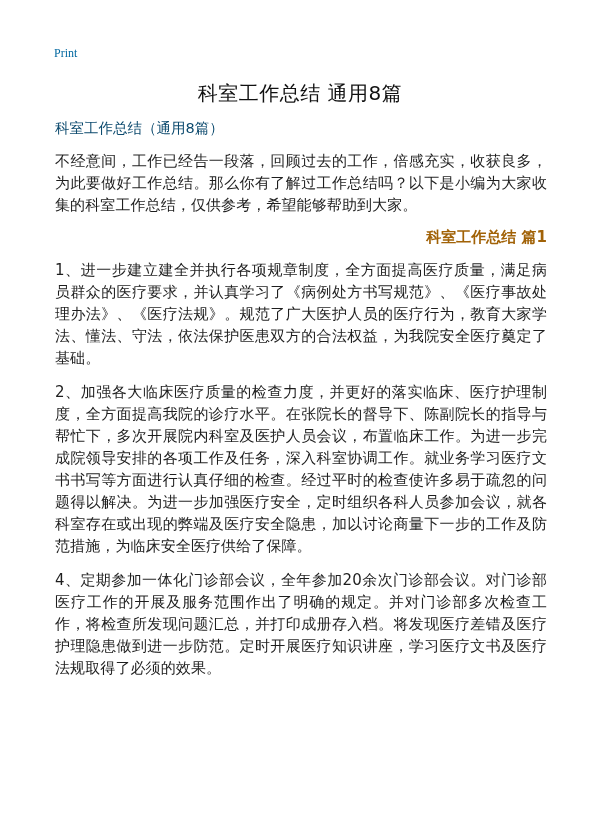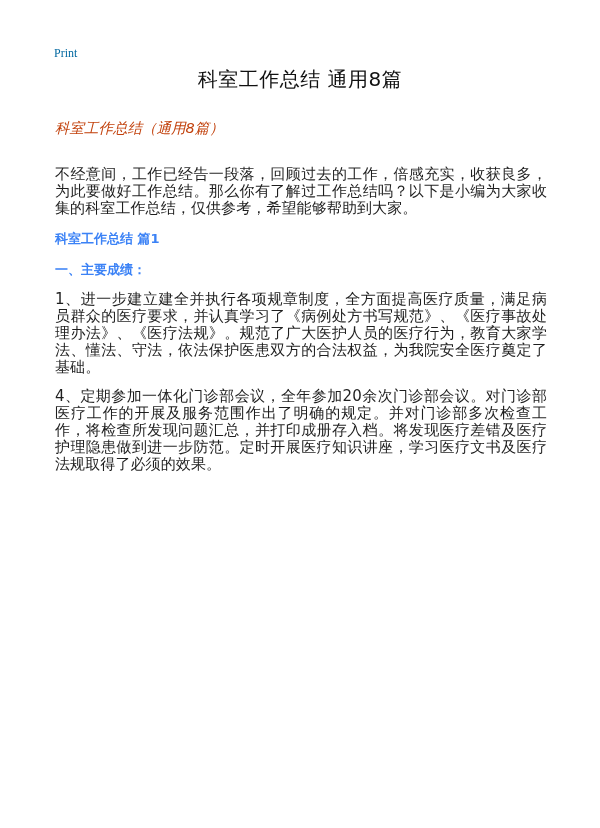--- a/index.html
+++ b/index.html
@@ -20,72 +20,72 @@
       left: 54px;
       top: 46px;
       font-family: "Liberation Serif", "DejaVu Serif", serif;
       font-size: 12px;
       color: #0369a1;
       text-decoration: none;
     }
     .doc-title {
       position: absolute;
       left: 0;
-      top: 66px;
+      top: 80px;
       width: 600px;
       text-align: center;
       font-size: 20px;
       font-weight: normal;
       color: #111;
       margin: 0;
       letter-spacing: 0.5px;
     }
     .content {
       position: absolute;
       left: 55px;
       top: 119px;
       width: 492px;
     }
     .subtitle {
       font-size: 14.5px;
       line-height: 19px;
-      margin: 0 0 28px 0;
-      color: #c2410c;
-      font-style: italic;
+      margin: 0 0 12px 0;
+      color: #0c4a6e;
     }
     p.para {
       font-size: 15px;
-      line-height: 17px;
+      line-height: 22px;
       margin: 0 0 12px 0;
       color: #1e1e1e;
       text-align: justify;
       text-justify: inter-character;
       letter-spacing: 0.1px;
       word-break: break-all;
     }
     h2.section {
-      font-size: 13px;
+      font-size: 15px;
       font-weight: bold;
       line-height: 19px;
       margin: 0 0 12px 0;
-      color: #3b82f6;
+      color: #a16207;
+      text-align: right;
     }
   </style>
 </head>
 <body>
 
 <a class="print-link" href="#">Print</a>
 
 <h1 class="doc-title">科室工作总结 通用8篇</h1>
 
 <div class="content">
   <div class="subtitle">科室工作总结（通用8篇）</div>
 
   <p class="para">不经意间，工作已经告一段落，回顾过去的工作，倍感充实，收获良多，为此要做好工作总结。那么你有了解过工作总结吗？以下是小编为大家收集的科室工作总结，仅供参考，希望能够帮助到大家。</p>
 
   <h2 class="section">科室工作总结 篇1</h2>
 
 
-  <h2 class="section">一、主要成绩：</h2>
 
   <p class="para">1、进一步建立建全并执行各项规章制度，全方面提高医疗质量，满足病员群众的医疗要求，并认真学习了《病例处方书写规范》、《医疗事故处理办法》、《医疗法规》。规范了广大医护人员的医疗行为，教育大家学法、懂法、守法，依法保护医患双方的合法权益，为我院安全医疗奠定了基础。</p>
+  <p class="para">2、加强各大临床医疗质量的检查力度，并更好的落实临床、医疗护理制度，全方面提高我院的诊疗水平。在张院长的督导下、陈副院长的指导与帮忙下，多次开展院内科室及医护人员会议，布置临床工作。为进一步完成院领导安排的各项工作及任务，深入科室协调工作。就业务学习医疗文书书写等方面进行认真仔细的检查。经过平时的检查使许多易于疏忽的问题得以解决。为进一步加强医疗安全，定时组织各科人员参加会议，就各科室存在或出现的弊端及医疗安全隐患，加以讨论商量下一步的工作及防范措施，为临床安全医疗供给了保障。</p>
   <p class="para">4、定期参加一体化门诊部会议，全年参加20余次门诊部会议。对门诊部医疗工作的开展及服务范围作出了明确的规定。并对门诊部多次检查工作，将检查所发现问题汇总，并打印成册存入档。将发现医疗差错及医疗护理隐患做到进一步防范。定时开展医疗知识讲座，学习医疗文书及医疗法规取得了必须的效果。</p>
 </div>
 
 </body></html>

